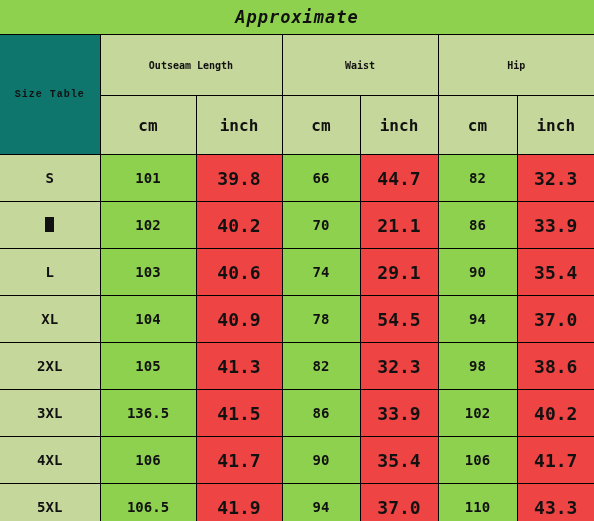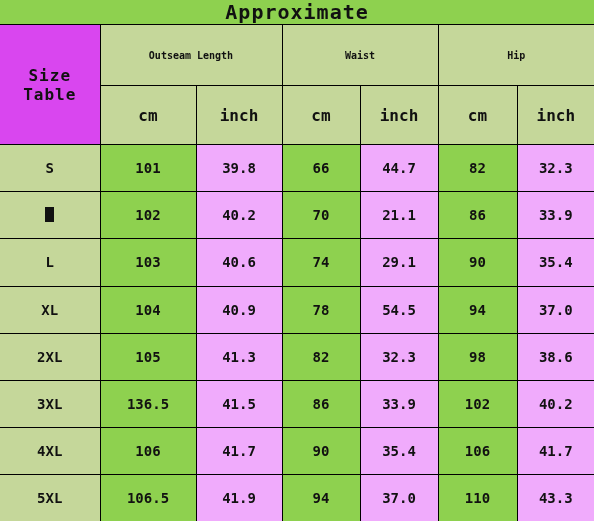--- a/index.html
+++ b/index.html
@@ -26,65 +26,67 @@
     text-align: center;
     vertical-align: middle;
     color: #111111;
     font-weight: bold;
     padding: 0;
   }
 
   
   .title-cell {
     background: #8ed14f;
-    height: 24px;
-    font-size: 20px;
+    height: 34px;
+    font-size: 17px;
     letter-spacing: 1px;
     border-top: none !important;
     border-left: none !important;
     border-right: none !important;
+    font-style: italic;
   }
 
   
   .hdr {
     background: #c5d79a;
     font-size: 10px;
   }
   .hdr-group {
     height: 60px;
     text-align: left;
     padding-left: 12px;
   }
   .hdr-unit {
     height: 58px;
     font-size: 16px;
     margin-left: 16px;
   }
   .size-table-label {
-    background: #d946ef;
-    font-size: 16px;
+    background: #0f766e;
+    font-size: 10px;
     letter-spacing: 1px;
     border-left: none !important;
+    font-family: Liberation Mono, monospace;
   }
 
   
   .row-label {
     background: #c5d79a;
     font-size: 14px;
     border-left: none !important;
   }
   .cell-cm {
     background: #8ed14f;
     font-size: 14px;
     font-weight: normal;
     margin-left: 40px;
   }
   .cell-inch {
-    background: #f0abfc;
-    font-size: 14px;
+    background: #ef4444;
+    font-size: 18px;
     font-weight: normal;
     color: #0d2233;
   }
   tr.data-row td { height: 46px; }
 
   
   #size-table tr td:last-child { border-right: none; }
   #size-table tr:last-child td { border-bottom: none; }
 
   

